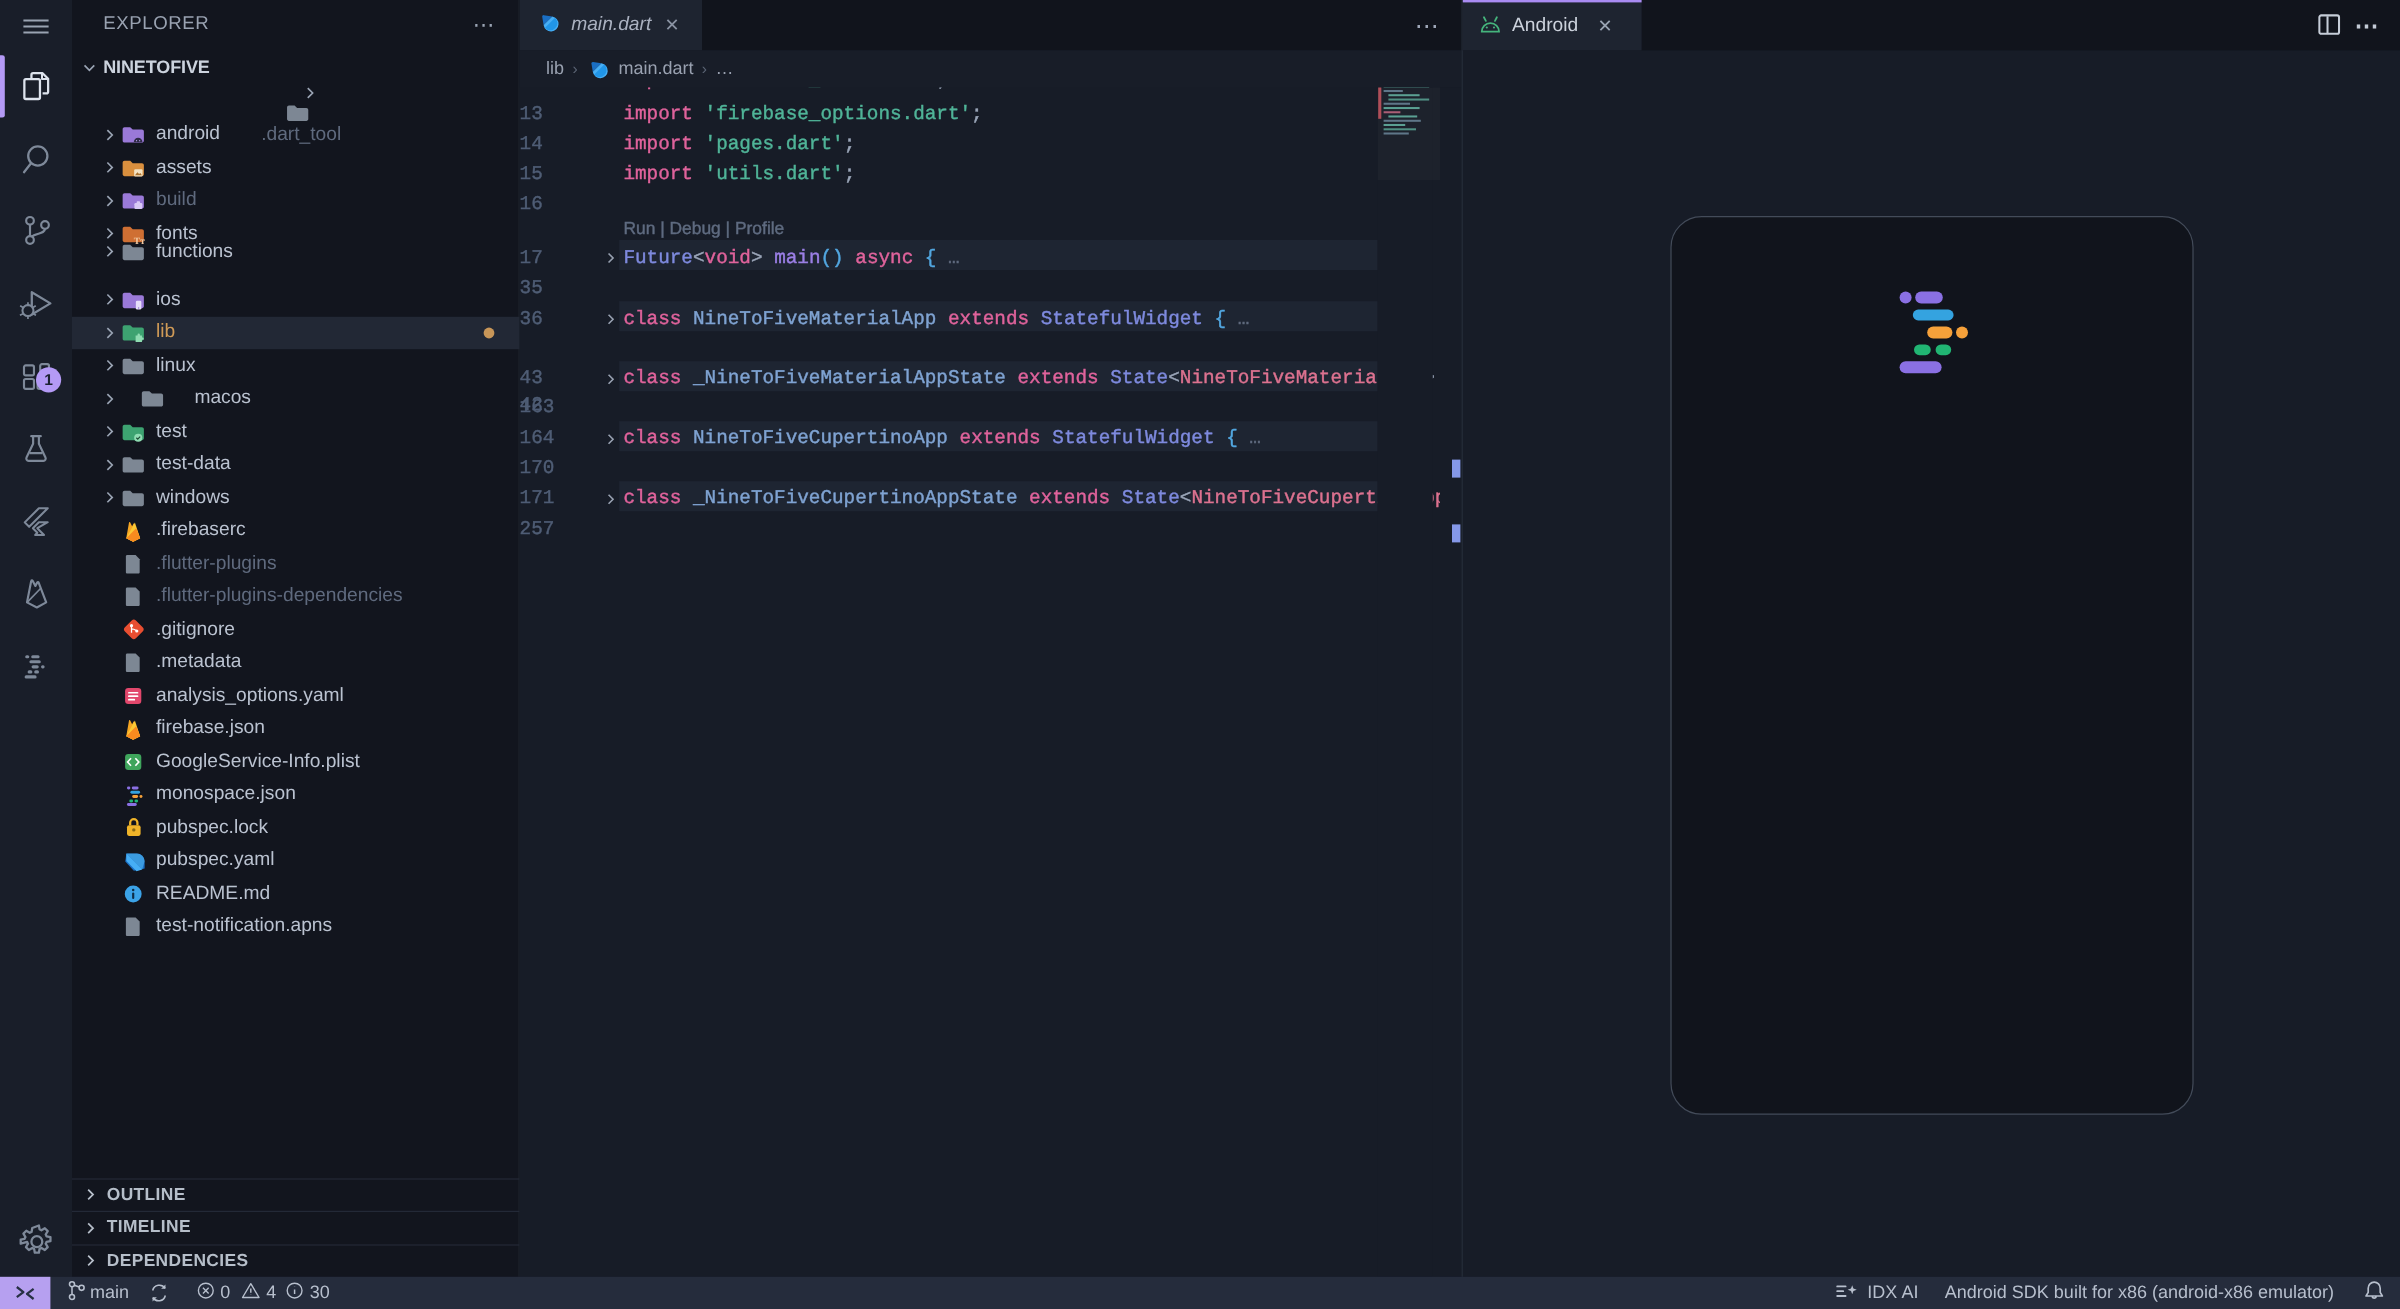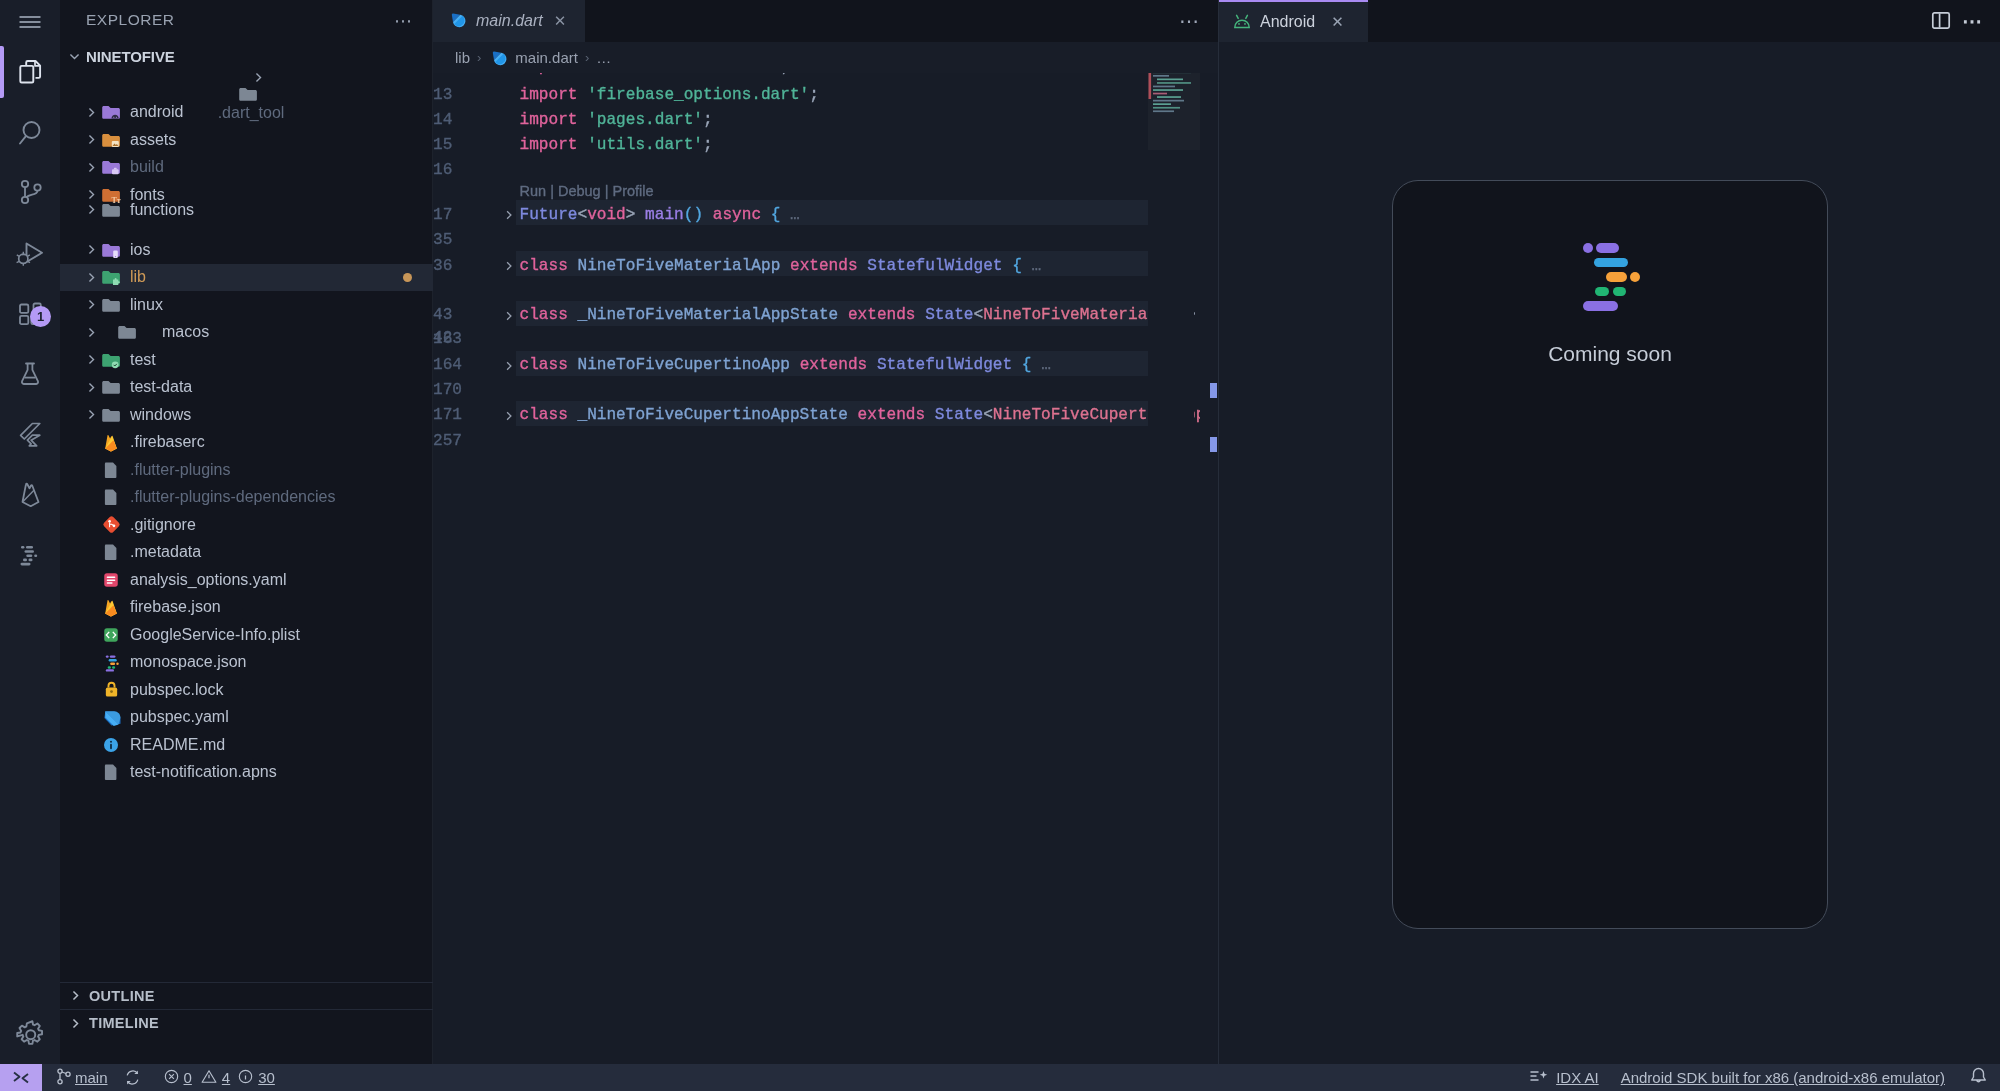--- a/index.html
+++ b/index.html
@@ -1,18 +1,18 @@
 <!DOCTYPE html>
 <html><head>
 <meta charset="utf-8">
 <style>
   html,body{margin:0;padding:0;background:#171c27;}
   #root{position:relative;width:2000px;height:1091px;overflow:hidden;
         font-family:"Liberation Sans",sans-serif;color:#b9c1cf;}
-  .abs{position:absolute;text-decoration:underline;}
+  .abs{position:absolute;}
   
   #actbar{left:0;top:0;width:60px;height:1064px;background:#191e29;}
   .aicon{position:absolute;left:0;width:60px;display:flex;justify-content:center;}
   
   #sidebar{left:60px;top:0;width:373px;height:1064px;background:#12151e;border-right:1px solid #1d222c;box-sizing:border-box;}
   #sbhead{position:absolute;left:26px;top:11px;font-size:15.5px;letter-spacing:0.5px;color:#99a2b1;}
   .row{position:absolute;left:0;width:373px;height:27.5px;display:flex;align-items:center;}
   .chev{width:15px;margin-left:24px;flex:none;display:flex;align-items:center;justify-content:center;}
   .nochev{width:15px;margin-left:24px;flex:none;}
   .ficon{width:20px;height:20px;flex:none;margin-left:2px;display:flex;align-items:center;justify-content:center;position:relative;}
@@ -484,20 +484,28 @@
         <span class="t">OUTLINE</span>
       </div>
     <div class="sect" style="top:1009px;">
         <span class="schev">
           <svg width="13" height="13" viewBox="0 0 16 16">
             <path d="M5.5 3l5 5-5 5" stroke="#b6bec9" stroke-width="1.8" fill="none"></path>
           </svg>
         </span>
         <span class="t">TIMELINE</span>
       </div>
+    <div class="sect" style="top:1036.5px;">
+        <span class="schev">
+          <svg width="13" height="13" viewBox="0 0 16 16">
+            <path d="M5.5 3l5 5-5 5" stroke="#b6bec9" stroke-width="1.8" fill="none"></path>
+          </svg>
+        </span>
+        <span class="t">DEPENDENCIES</span>
+      </div>
   </div>
 
   <div id="editor" class="abs">
     <div id="tabs1">
       <div class="tab" style="left:0;width:152px;background:#1e2430;">
         <span style="margin-left:16px;" id="darticon1"><svg width="19" height="19" viewBox="0 0 20 20">
               <path d="M4.2 12.5L3 5.2c-.1-.8.6-1.5 1.4-1.4l7.4 1.2z" fill="#1a6fc4"></path>
               <path d="M4.2 12.5l7.6-7.5a6.6 6.6 0 11-7.6 7.5z" fill="#46aef5"></path>
               <path d="M5.5 14.8L14.3 6a6.6 6.6 0 012 4.7 6.6 6.6 0 01-6.6 6.6 6.6 6.6 0 01-4.2-2.5z" fill="#2196e8"></path>
             </svg></span>
@@ -628,21 +636,20 @@
     <div id="phone">
 
       <div class="pill" style="left:190px;top:62px;width:9.6px;background:#8a70e3;"></div>
       <div class="pill" style="left:203px;top:62px;width:23px;background:#8a70e3;"></div>
       <div class="pill" style="left:201px;top:76.5px;width:34px;background:#34a3e0;"></div>
       <div class="pill" style="left:213px;top:91px;width:21px;background:#f6a13a;"></div>
       <div class="pill" style="left:237px;top:91px;width:10px;background:#f6a13a;"></div>
       <div class="pill" style="left:202px;top:105.5px;width:14px;background:#21b573;"></div>
       <div class="pill" style="left:220px;top:105.5px;width:13px;background:#21b573;"></div>
       <div class="pill" style="left:190px;top:120px;width:35px;background:#8a70e3;"></div>
-      <div style="position:absolute;left:0;top:161px;width:100%;text-align:center;font-size:21px;color:#c6cdd8;">Coming soon</div>
     </div>
   </div>
 
   <div id="status" class="abs">
     <div style="width:42px;height:27px;background:#b6a0f0;display:flex;align-items:center;justify-content:center;">
         <svg width="20" height="19" viewBox="0 0 20 19">
           <path d="M3 4.5l5.5 4.2L3 12.9" stroke="#273044" stroke-width="1.9" fill="none" stroke-linejoin="round"></path>
           <path d="M17 6.1l-5.5 4.2 5.5 4.2" stroke="#273044" stroke-width="1.9" fill="none" stroke-linejoin="round"></path>
         </svg>
       </div>

